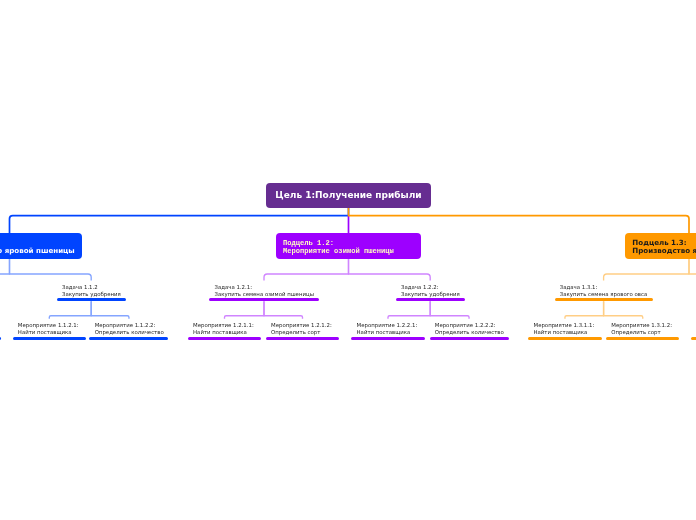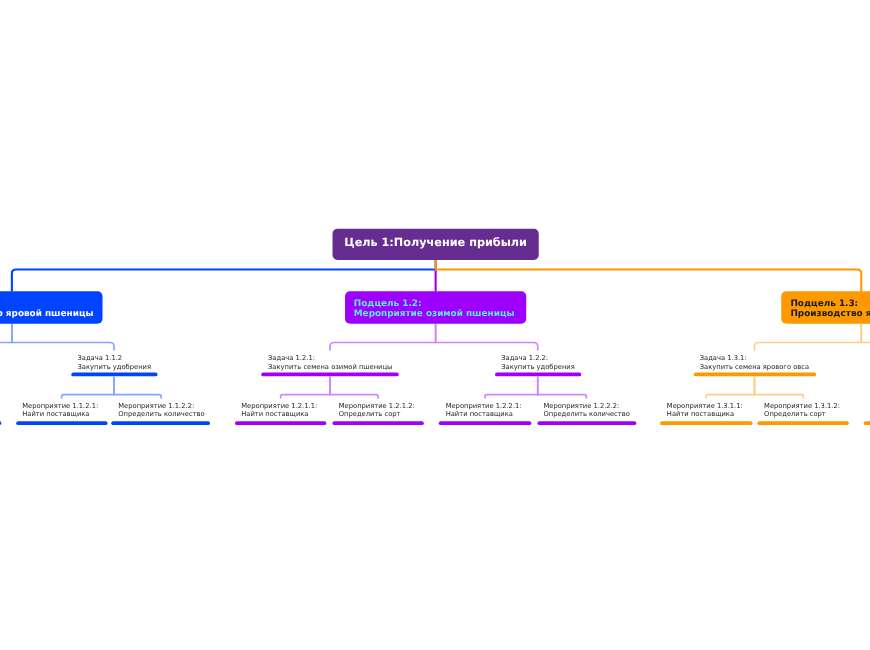--- a/index.html
+++ b/index.html
@@ -64,21 +64,21 @@
     <div class="leaf" style="left: 12.65px; top: 322.35px; width: 73.3px;">
       <div class="l l1">Мероприятие 1.1.2.1:</div>
       <div class="l l2">Найти поставщика</div>
       <div class="bar" style="background: rgb(0, 68, 255); width: 73.3px; top: 14.55px;"></div>
     </div>
     <div class="leaf" style="left: 89.45px; top: 322.35px; width: 79px;">
       <div class="l l1">Мероприятие 1.1.2.2:</div>
       <div class="l l2">Определить количество</div>
       <div class="bar" style="background: rgb(0, 68, 255); width: 79px; top: 14.55px;"></div>
     </div>
-    <div class="branchbox" style="background: rgb(157, 0, 255); color: #5eead4; left: 275.95px; top: 233.1px; width: 145.1px; height: 25.8px; padding-left: 7.1px;">
+    <div class="branchbox" style="background: rgb(157, 0, 255); color: #fef9c3; left: 275.95px; top: 233.1px; width: 145.1px; height: 25.8px; padding-left: 7.1px; font-family: Liberation Mono, monospace;">
       <div class="t">Подцель 1.2:</div>
       <div class="t">Мероприятие озимой пшеницы</div>
     </div>
     <div class="leaf" style="left: 209.25px; top: 284px; width: 109.5px;">
       <div class="l l1">Задача 1.2.1:</div>
       <div class="l l2">Закупить семена озимой пшеницы</div>
       <div class="bar" style="background: rgb(157, 0, 255); width: 109.5px; top: 13.7px;"></div>
     </div>
     <div class="leaf" style="left: 187.85px; top: 322.35px; width: 73.3px;">
       <div class="l l1">Мероприятие 1.2.1.1:</div>

